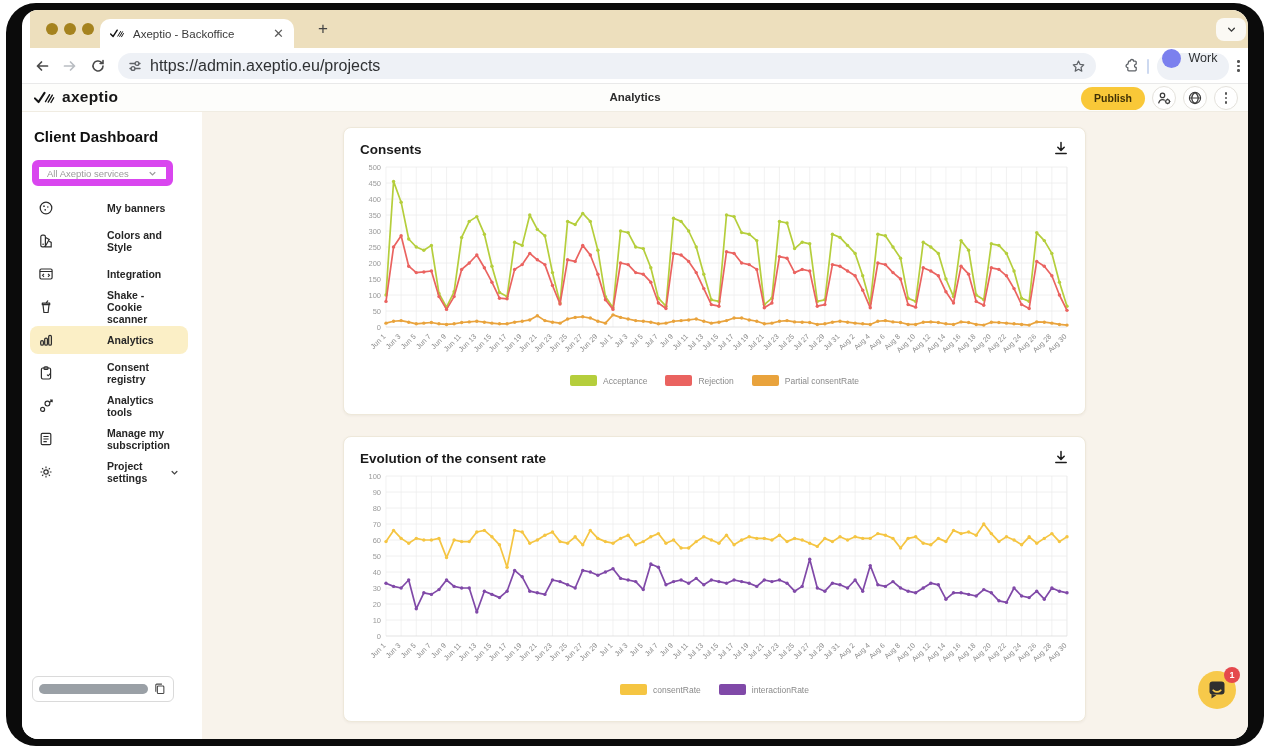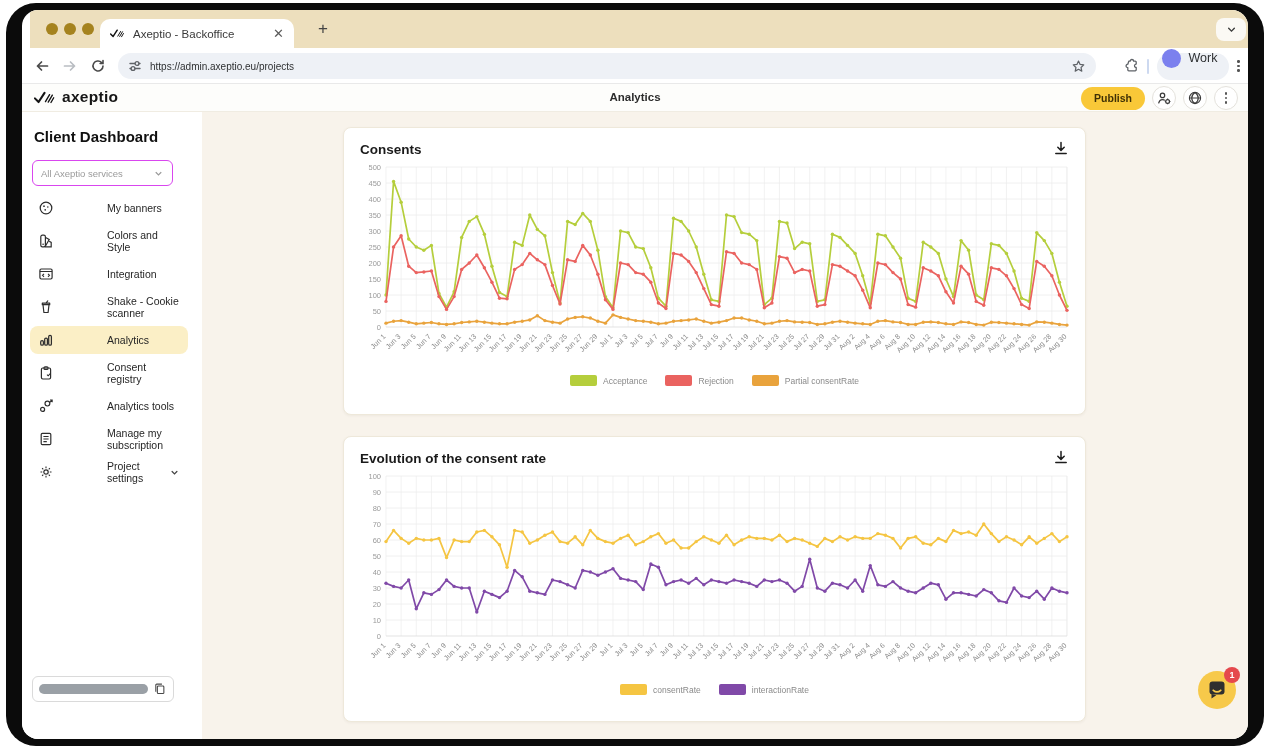--- a/index.html
+++ b/index.html
@@ -22,21 +22,21 @@
   .newtab { position:absolute; left:282px; top:8px; width:22px; height:22px; text-align:center;
     font-size:17px; color:#444; line-height:21px; }
   .strip-chevron { position:absolute; left:1186px; top:8px; width:30px; height:23px;
     background:#fbf9f4; border-radius:8px; display:flex; align-items:center; justify-content:center; }
 
   .toolbar { position:absolute; left:0; top:38px; width:100%; height:36px; background:#fff;
     border-bottom:1px solid #e9e9e9; }
   .navbtn { position:absolute; top:10px; width:16px; height:16px; }
   .urlbar { position:absolute; left:96px; top:5px; width:978px; height:26px; background:#eef1f6;
     border-radius:13px; display:flex; align-items:center; padding:0 10px; gap:8px; }
-  .url-text { flex:1; font-size:10px; color:#2f3133; }
+  .url-text { flex:1; font-size:16px; color:#2f3133; }
   .toolbar-right { position:absolute; right:8px; top:4px; height:28px; display:flex; align-items:center; gap:8px; }
   .profile { height:27px; background:#eef1f6; border-radius:14px; display:flex; align-items:center;
     gap:7px; padding:0 12px 16px 5px; }
   .avatar { width:19px; height:19px; border-radius:50%; background:#7b80ee; }
   .profile-name { font-size:12.5px; color:#2f3133; }
   .vsep { width:2px; height:15px; background:#cdd9f0; border-radius:1px; }
 
   
   .appheader { position:absolute; left:0; top:74px; width:100%; height:28px; background:#fdfdfb;
     border-bottom:1px solid #f0ece2; }
@@ -48,29 +48,29 @@
   .publish-btn { height:23px; border-radius:12px; background:#f9c838; border:none; padding:0 13px;
     font-size:10.5px; font-weight:700; color:#3f3005; font-family:inherit; }
   .circle-btn { width:24px; height:24px; border-radius:50%; background:#fff; border:1px solid #e4e2dc;
     display:flex; align-items:center; justify-content:center; }
   .kebab { display:flex; flex-direction:column; gap:2px; }
   .kebab i { width:2.6px; height:2.6px; border-radius:50%; background:#555; }
 
   
   .sidebar { position:absolute; left:0; top:102px; width:180px; bottom:0; background:#fff; }
   .sb-heading { position:absolute; left:12px; top:16px; font-size:15px; font-weight:800; color:#101010; }
-  .sb-select { position:absolute; left:10px; top:48px; width:141px; height:26px; border:1px solid #d946ef;
+  .sb-select { position:absolute; left:10px; top:48px; width:141px; height:26px; border:7px solid #d946ef;
     border-radius:6px; background:#fff; display:flex; align-items:center; padding:0 8px; gap:6px; }
   .sb-select span { flex:1; font-size:9.5px; color:#9a9a9a; }
   .sb-menu { position:absolute; left:8px; top:82px; width:158px; }
   .sitem { height:28px; margin-bottom:5px; display:flex; align-items:center; gap:9px;
     padding:0 8px; border-radius:8px; }
   .sitem.active { background:#fbefc6; }
   .sicon { width:16px; height:16px; flex:0 0 16px; }
-  .slabel { font-size:10.5px; font-weight:400; color:#262626; flex:1;padding-left:44px; }
+  .slabel { font-size:10.5px; font-weight:700; color:#262626; flex:1;padding-left:44px; }
   .pid-label { position:absolute; left:12px; top:576px; font-size:10.5px; font-weight:700; color:#111; }
   .pid-box { position:absolute; left:10px; top:564px; width:142px; height:26px; border:1px solid #dadada;
     border-radius:6px; background:#fff; display:flex; align-items:center; padding:0 6px; gap:5px; }
   .pid-redacted { flex:1; height:10px; border-radius:5px; background:#9aa0a6; }
 
   
   .content { position:absolute; left:180px; top:102px; right:0; bottom:0; background:#f8f3eb; }
   .card { position:absolute; left:141px; width:743px; background:#fff; border:1px solid #eee8da;
     border-radius:8px; box-shadow:0 1px 3px rgba(60,45,10,.05); }
   .card-head { display:flex; justify-content:space-between; align-items:center; padding:13px 16px 2px 16px; }

